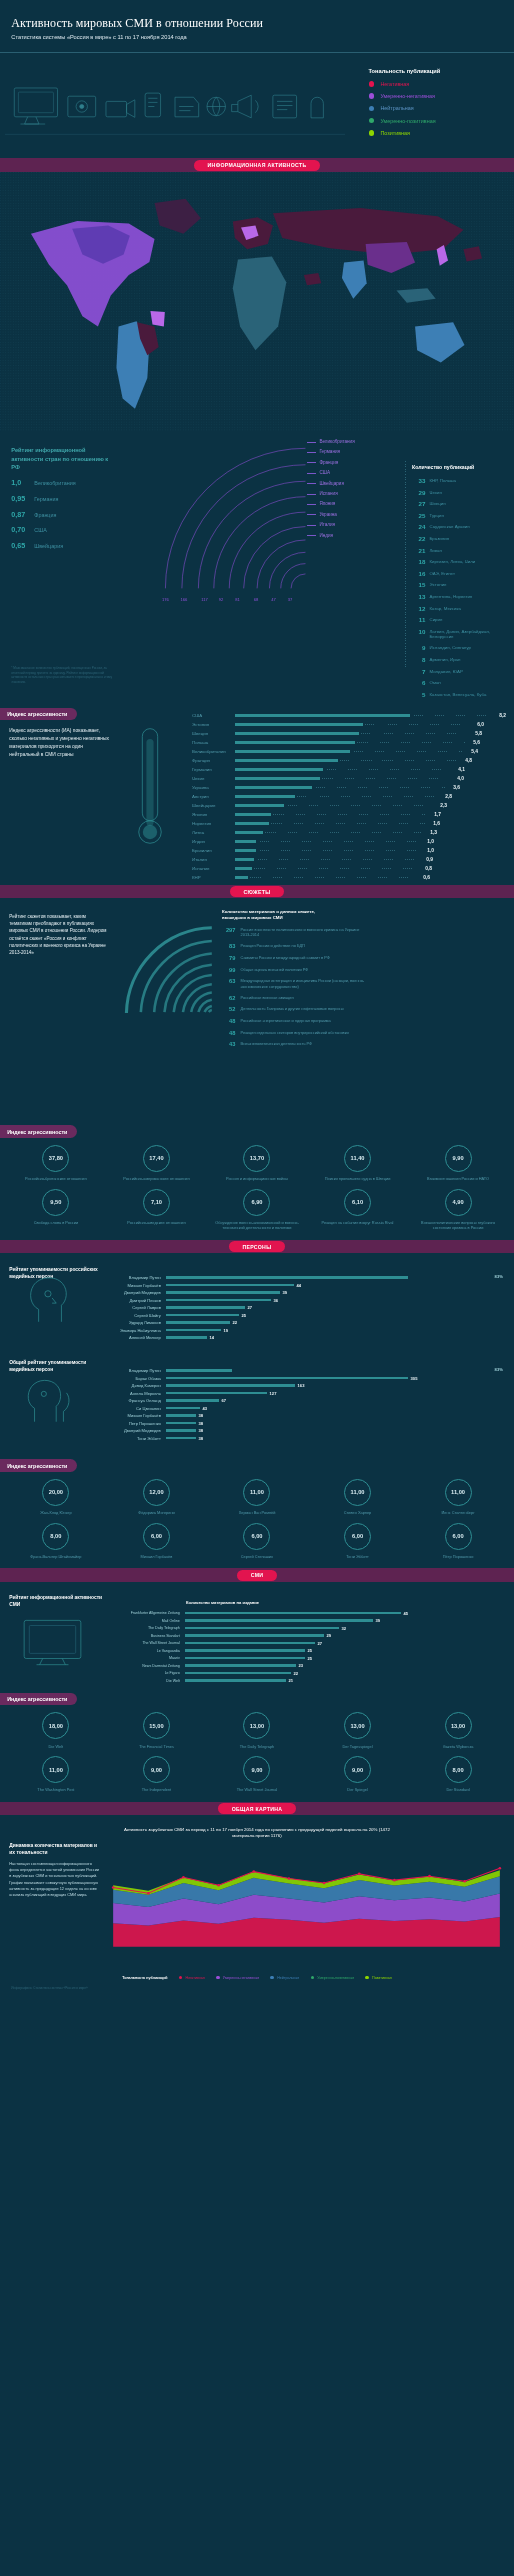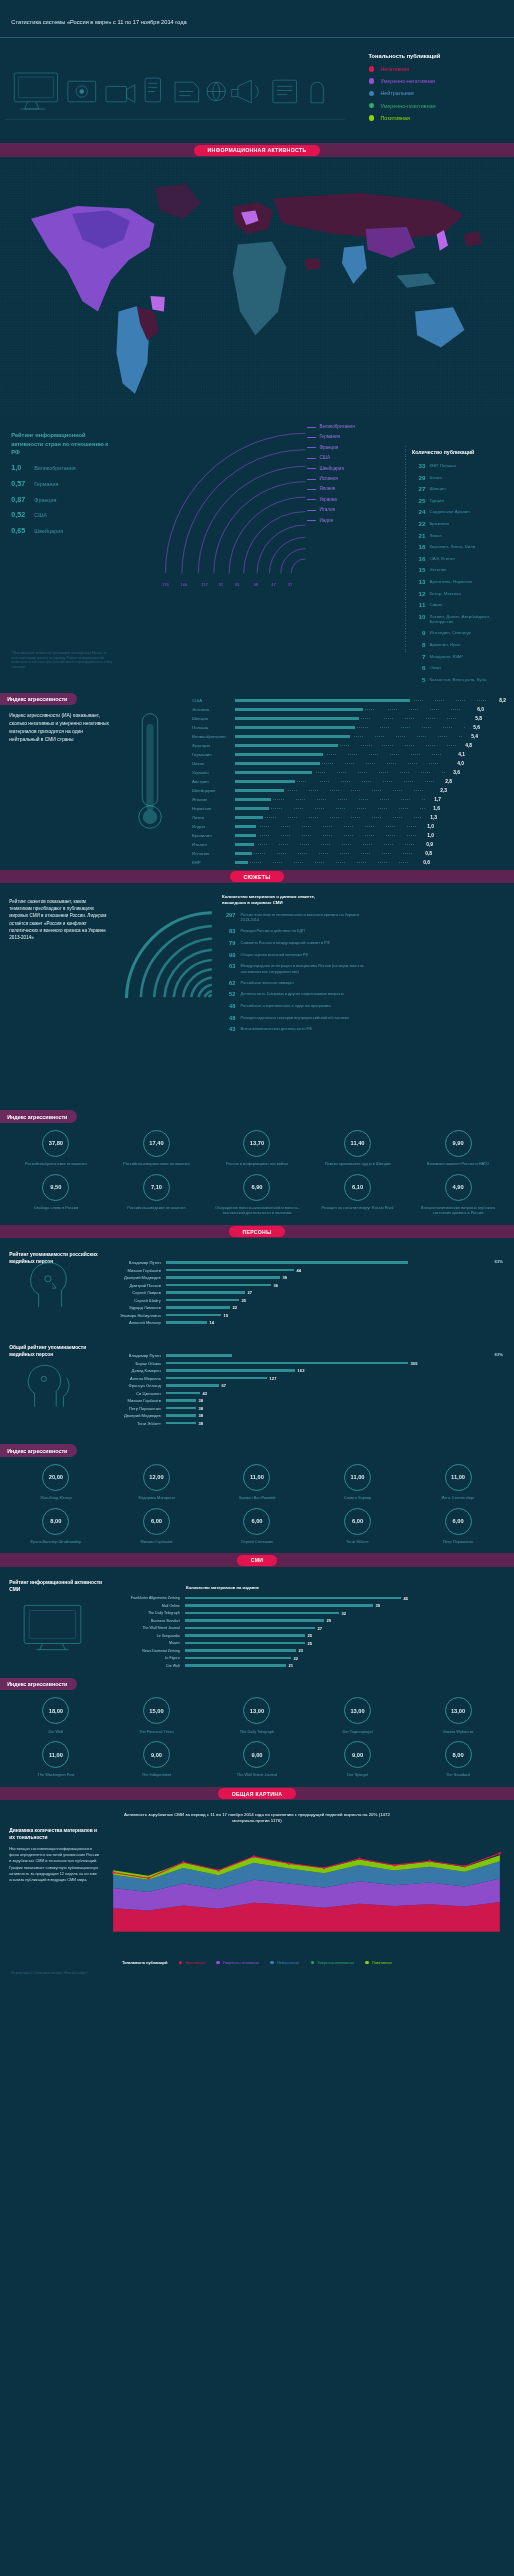--- a/index.html
+++ b/index.html
@@ -141,20 +141,21 @@
   .fl-dot { width:3.6px; height:3.6px; border-radius:50%; }
   .credit { color:#2c6275; font-size:3.1px; padding: 3.1px 0 5.2px 11.3px; }
   .ov-headline { color:#ffffff; font-size:4.4px; line-height:1.5; width: 289px; margin: 5.2px auto 0 auto; text-align:center;}
 </style>
 </head>
 <body>
 
 <div class="page">
 
   <div class="header">
+    <h1>Активность мировых СМИ в отношении России</h1>
     <h2>Статистика системы «Россия в мире» с 11 по 17 ноября 2014 года</h2>
   </div>
   <div class="hdr-rule"></div>
 
   <div class="illus">
     <svg width="340" height="98" viewBox="0 0 660 190">
       <g stroke="#2f7f8c" fill="none" stroke-width="1.2">
         <rect x="18" y="60" width="84" height="56" rx="3"></rect>
         <rect x="26" y="68" width="68" height="40" rx="2" stroke="#236374"></rect>
         <path d="M44 116 l-6 14 h28 l-6 -14"></path>
@@ -257,29 +258,29 @@
   </div>
 
   <div class="radial">
     <div class="rank-list">
       <div class="rank-title">Рейтинг информационной активности стран по отношению к РФ</div>
       <div class="rank-row">
         <span class="rank-val">1,0</span>
         <span class="rank-name">Великобритания</span>
       </div>
       <div class="rank-row">
-        <span class="rank-val">0,57</span>
+        <span class="rank-val">0,95</span>
         <span class="rank-name">Германия</span>
       </div>
       <div class="rank-row">
         <span class="rank-val">0,87</span>
         <span class="rank-name">Франция</span>
       </div>
       <div class="rank-row">
-        <span class="rank-val">0,52</span>
+        <span class="rank-val">0,70</span>
         <span class="rank-name">США</span>
       </div>
       <div class="rank-row">
         <span class="rank-val">0,65</span>
         <span class="rank-name">Швейцария</span>
       </div>
     </div>
     <div class="rank-note">* Максимальное количество публикаций, посвященных России, за отчетный период принято за единицу. Рейтинг информационной активности остальных стран рассчитывается пропорционально этому значению.</div>
 
     <svg class="spokes" width="165" height="242" viewBox="0 0 320 470">

